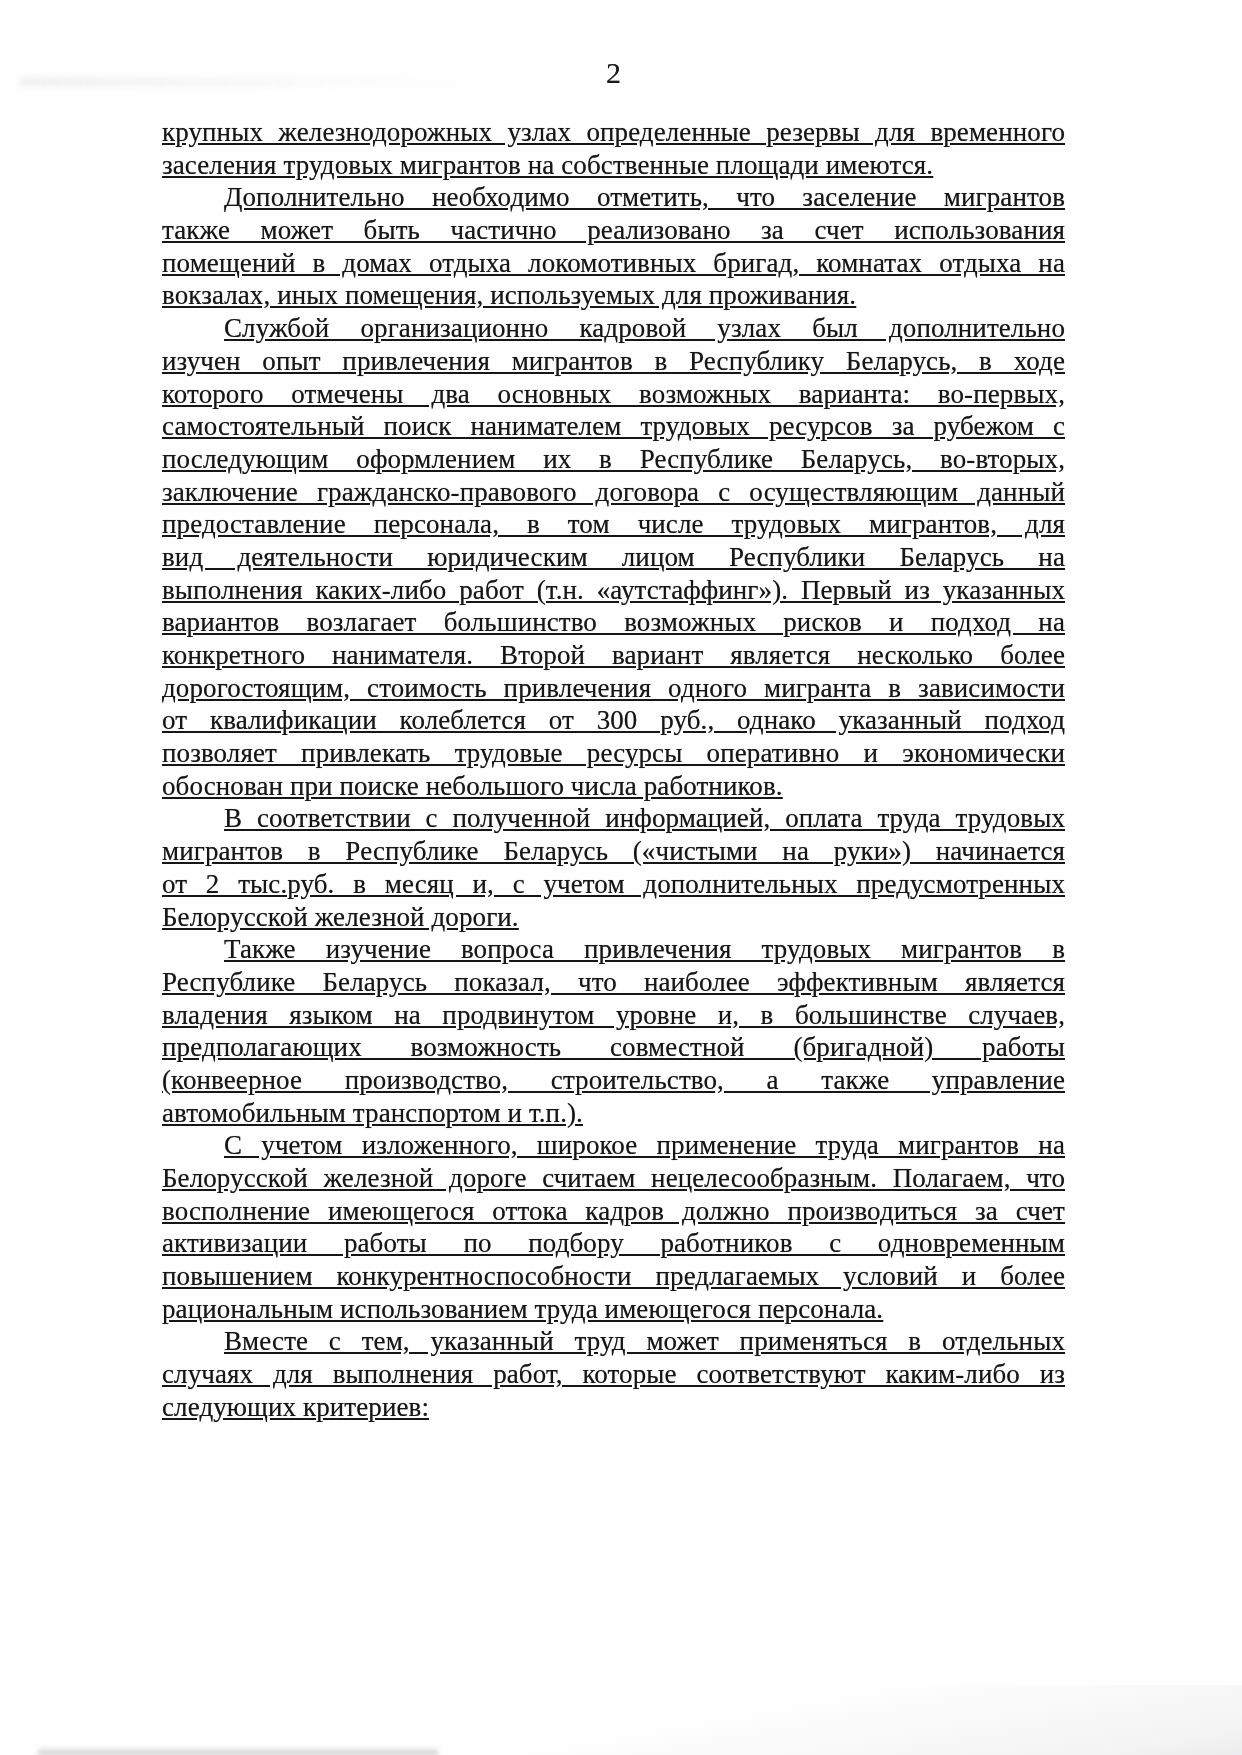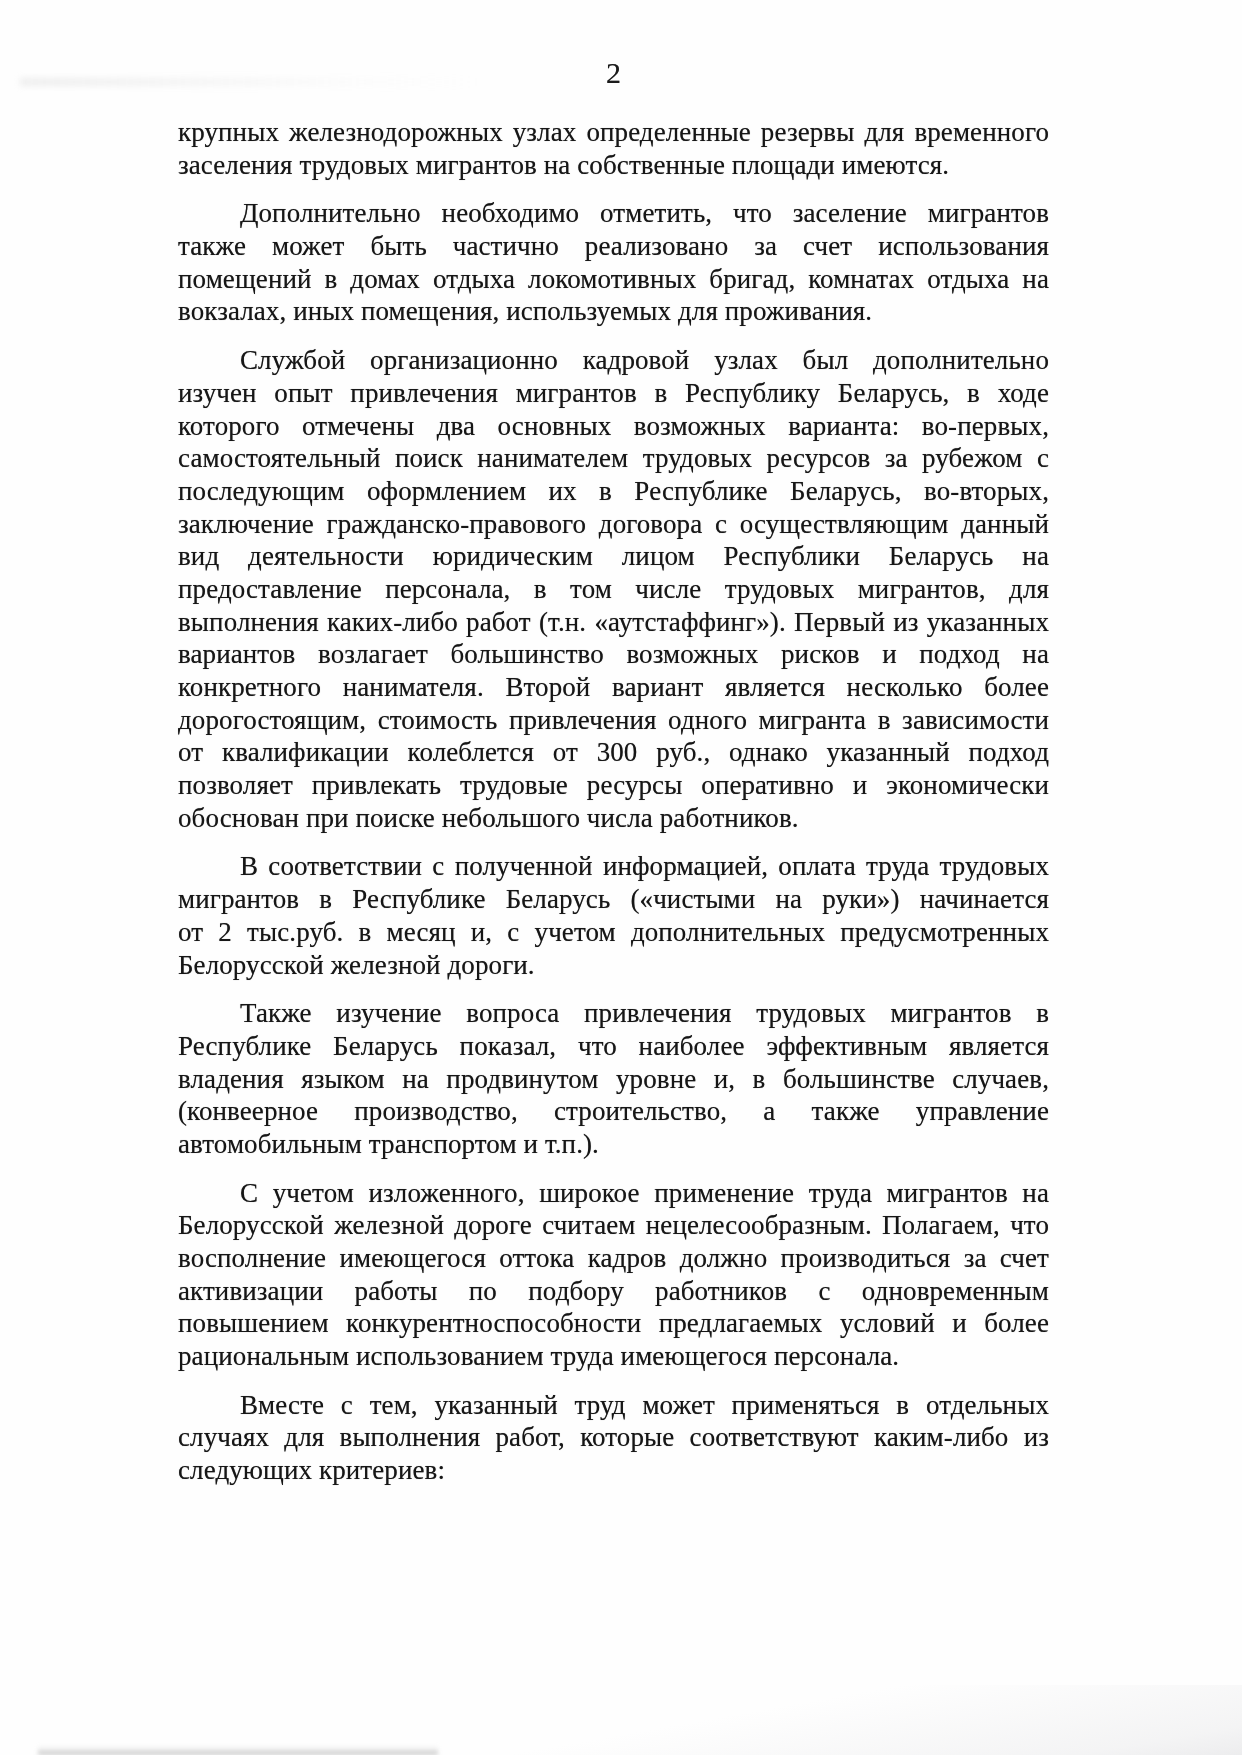--- a/index.html
+++ b/index.html
@@ -31,21 +31,21 @@
   .content {
     margin-top: 26px;
     margin-left: 162px;
     width: 903px;
     font-size: 27px;
     line-height: 32.7px;
     color: #161616;
     text-shadow: 0 0 0.7px rgba(0,0,0,0.55);
     letter-spacing: 0.1px;
   }
-  .paragraph { margin: 16px; }
+  .paragraph { margin: 0; text-decoration: underline; }
   .line {
     text-align: justify;
     text-align-last: justify;
     white-space: normal;
     height: 32.7px;
     overflow: visible;
   }
   .line.last { text-align-last: left; }
   .line.indent { padding-left: 62px; }
   
@@ -94,40 +94,41 @@
         <div class="line">помещений в домах отдыха локомотивных бригад, комнатах отдыха на</div>
         <div class="line last">вокзалах, иных помещения, используемых для проживания.</div>
       </div>
       <div class="paragraph">
         <div class="line indent">Службой организационно кадровой узлах был дополнительно</div>
         <div class="line">изучен опыт привлечения мигрантов в Республику Беларусь, в ходе</div>
         <div class="line">которого отмечены два основных возможных варианта: во-первых,</div>
         <div class="line">самостоятельный поиск нанимателем трудовых ресурсов за рубежом с</div>
         <div class="line">последующим оформлением их в Республике Беларусь, во-вторых,</div>
         <div class="line">заключение гражданско-правового договора с осуществляющим данный</div>
+        <div class="line">предоставление персонала, в том числе трудовых мигрантов, для</div>
         <div class="line">вид деятельности юридическим лицом Республики Беларусь на</div>
-        <div class="line">предоставление персонала, в том числе трудовых мигрантов, для</div>
         <div class="line">выполнения каких-либо работ (т.н. «аутстаффинг»). Первый из указанных</div>
         <div class="line">вариантов возлагает большинство возможных рисков и подход на</div>
         <div class="line">конкретного нанимателя. Второй вариант является несколько более</div>
         <div class="line">дорогостоящим, стоимость привлечения одного мигранта в зависимости</div>
         <div class="line">от квалификации колеблется от 300 руб., однако указанный подход</div>
         <div class="line">позволяет привлекать трудовые ресурсы оперативно и экономически</div>
         <div class="line last">обоснован при поиске небольшого числа работников.</div>
       </div>
       <div class="paragraph">
         <div class="line indent">В соответствии с полученной информацией, оплата труда трудовых</div>
         <div class="line">мигрантов в Республике Беларусь («чистыми на руки») начинается</div>
         <div class="line">от 2 тыс.руб. в месяц и, с учетом дополнительных предусмотренных</div>
         <div class="line last">Белорусской железной дороги.</div>
       </div>
       <div class="paragraph">
         <div class="line indent">Также изучение вопроса привлечения трудовых мигрантов в</div>
         <div class="line">Республике Беларусь показал, что наиболее эффективным является</div>
         <div class="line">владения языком на продвинутом уровне и, в большинстве случаев,</div>
+        <div class="line">предполагающих возможность совместной (бригадной) работы</div>
         <div class="line">(конвеерное производство, строительство, а также управление</div>
         <div class="line last">автомобильным транспортом и т.п.).</div>
       </div>
       <div class="paragraph">
         <div class="line indent">С учетом изложенного, широкое применение труда мигрантов на</div>
         <div class="line">Белорусской железной дороге считаем нецелесообразным. Полагаем, что</div>
         <div class="line">восполнение имеющегося оттока кадров должно производиться за счет</div>
         <div class="line">активизации работы по подбору работников с одновременным</div>
         <div class="line">повышением конкурентноспособности предлагаемых условий и более</div>
         <div class="line last">рациональным использованием труда имеющегося персонала.</div>

